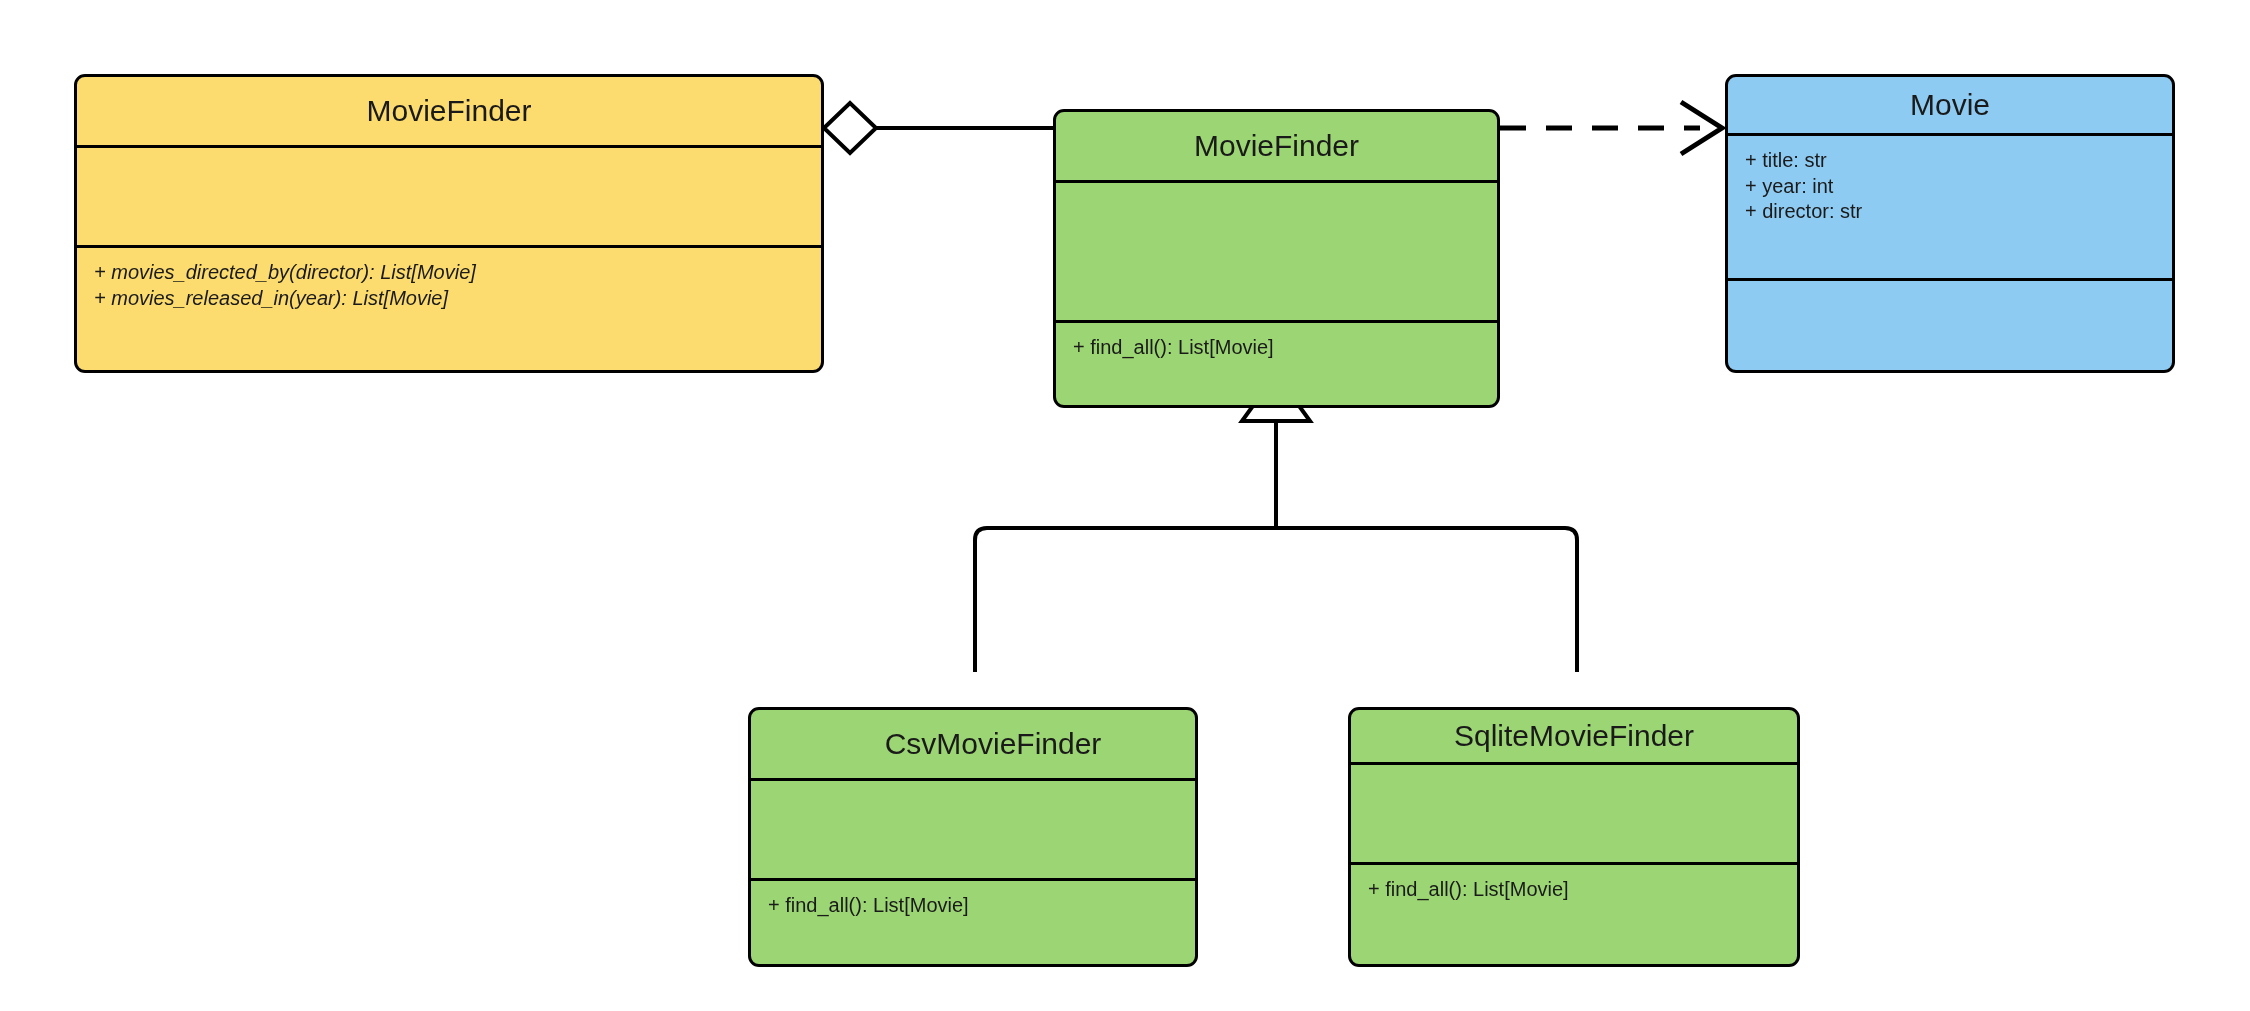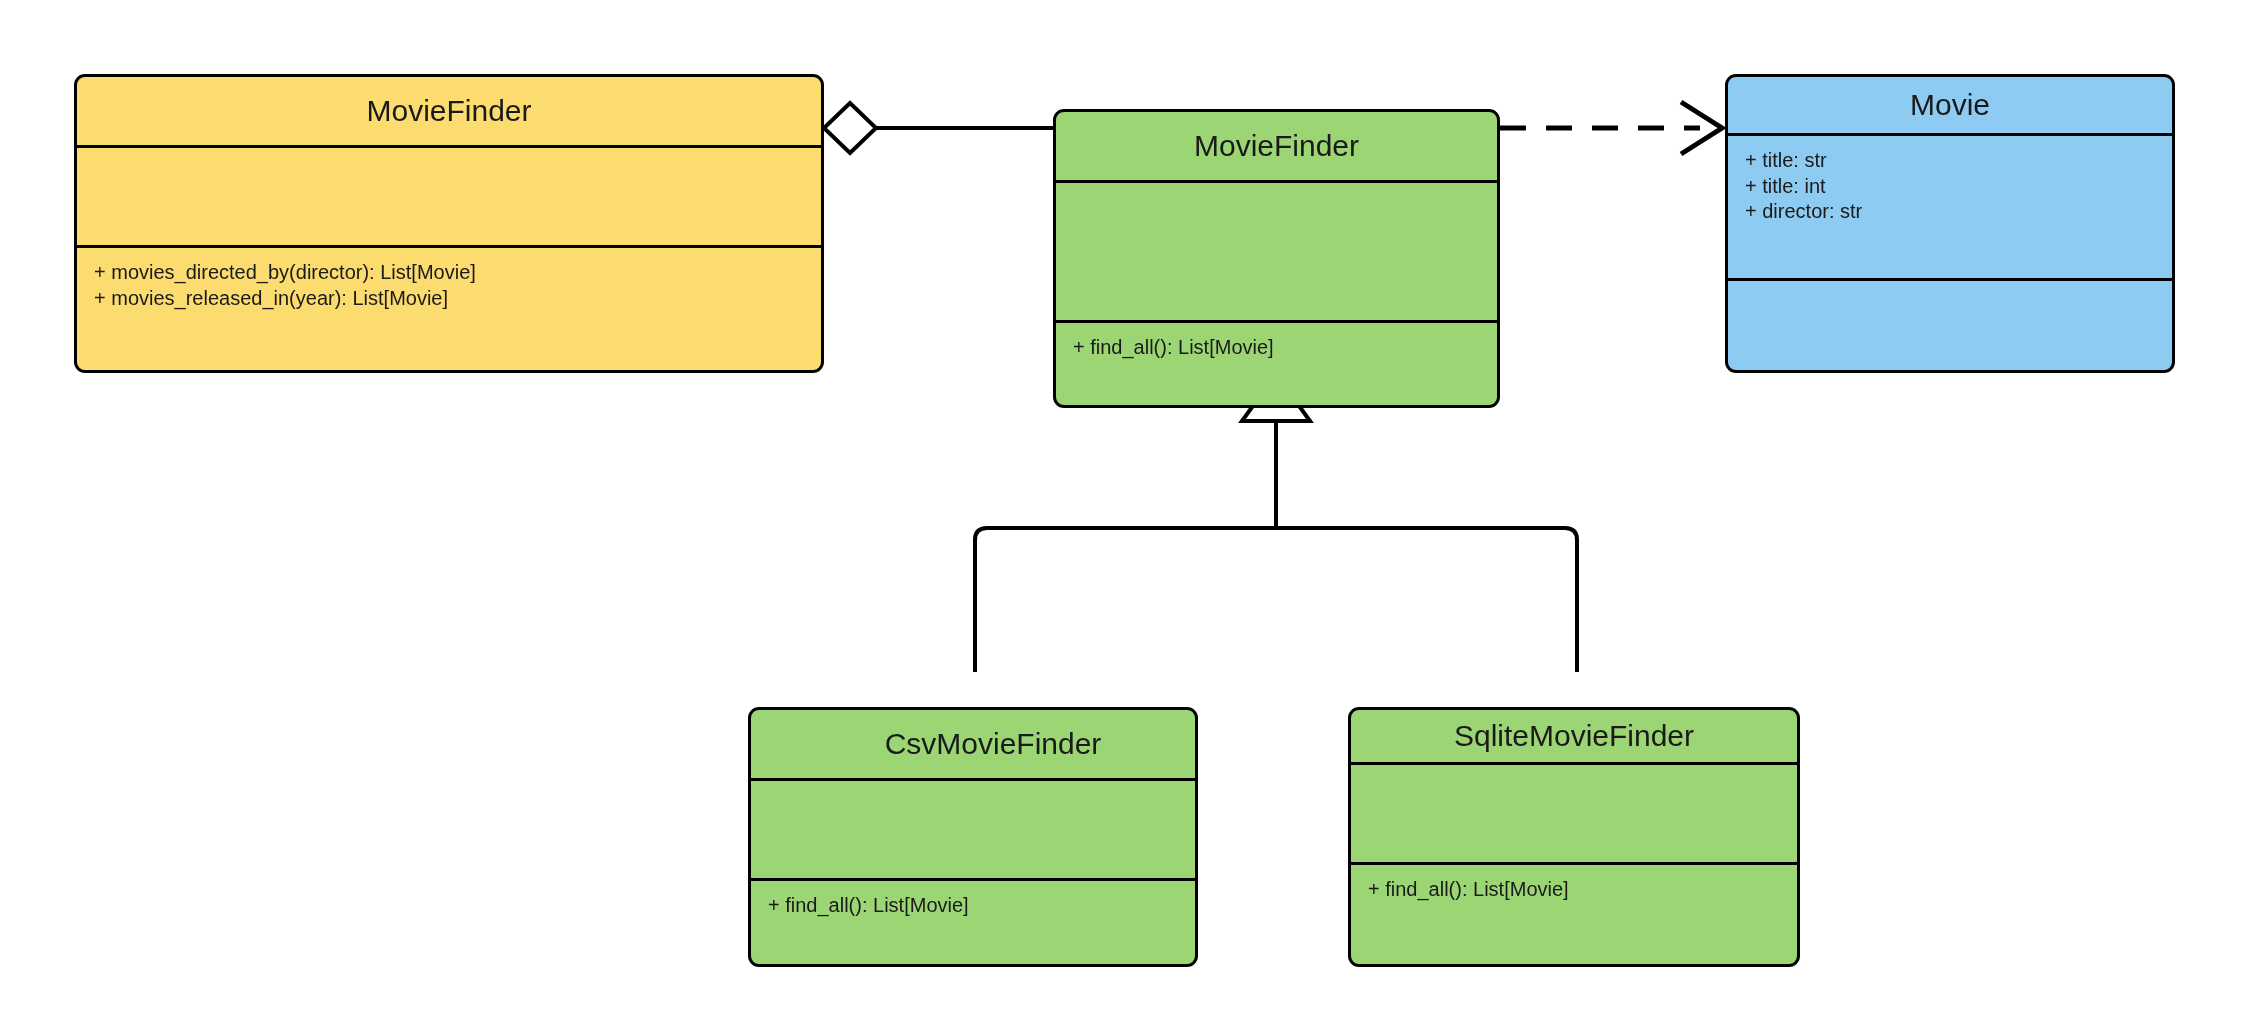--- a/index.html
+++ b/index.html
@@ -92,39 +92,39 @@
 
       <path d="M 975 672 L 975 540 Q 975 528 987 528 L 1565 528 Q 1577 528 1577 540 L 1577 672" fill="none" stroke="#000000" stroke-width="4"></path>
 
       <polygon points="1276,374 1310,421 1242,421" fill="#ffffff" stroke="#000000" stroke-width="4" stroke-linejoin="miter"></polygon>
     </g>
   </svg>
 
   <div class="uml-class fill-yellow" style="left:74px; top:74px; width:750px; height:299px;">
     <div class="cls-name" style="height:71px;">MovieFinder</div>
     <div class="cls-compartment divided" style="height:100px;"></div>
-    <div class="cls-compartment" style="height:90px;">
+    <div class="cls-compartment" style="height:90px;font-style:italic;">
       <div class="cls-member">+ movies_directed_by(director): List[Movie]</div>
       <div class="cls-member">+ movies_released_in(year): List[Movie]</div>
     </div>
   </div>
 
   <div class="uml-class fill-green" style="left:1053px; top:74px; width:447px; height:299px;">
     <div class="cls-name" style="height:71px;">MovieFinder</div>
     <div class="cls-compartment divided" style="height:140px;"></div>
     <div class="cls-compartment" style="height:85px;">
       <div class="cls-member">+ find_all(): List[Movie]</div>
     </div>
   </div>
 
   <div class="uml-class fill-blue" style="left:1725px; top:74px; width:450px; height:299px;">
     <div class="cls-name" style="height:59px;">Movie</div>
     <div class="cls-compartment divided" style="height:145px;">
       <div class="cls-member">+ title: str</div>
-      <div class="cls-member">+ title: int</div>
+      <div class="cls-member">+ year: int</div>
       <div class="cls-member">+ director: str</div>
     </div>
     <div class="cls-compartment" style="height:80px;"></div>
   </div>
 
   <div class="uml-class fill-green" style="left:748px; top:672px; width:450px; height:260px;">
     <div class="cls-name" style="height:71px;padding-left:40px;">CsvMovieFinder</div>
     <div class="cls-compartment divided" style="height:100px;"></div>
     <div class="cls-compartment" style="height:86px;">
       <div class="cls-member">+ find_all(): List[Movie]</div>

